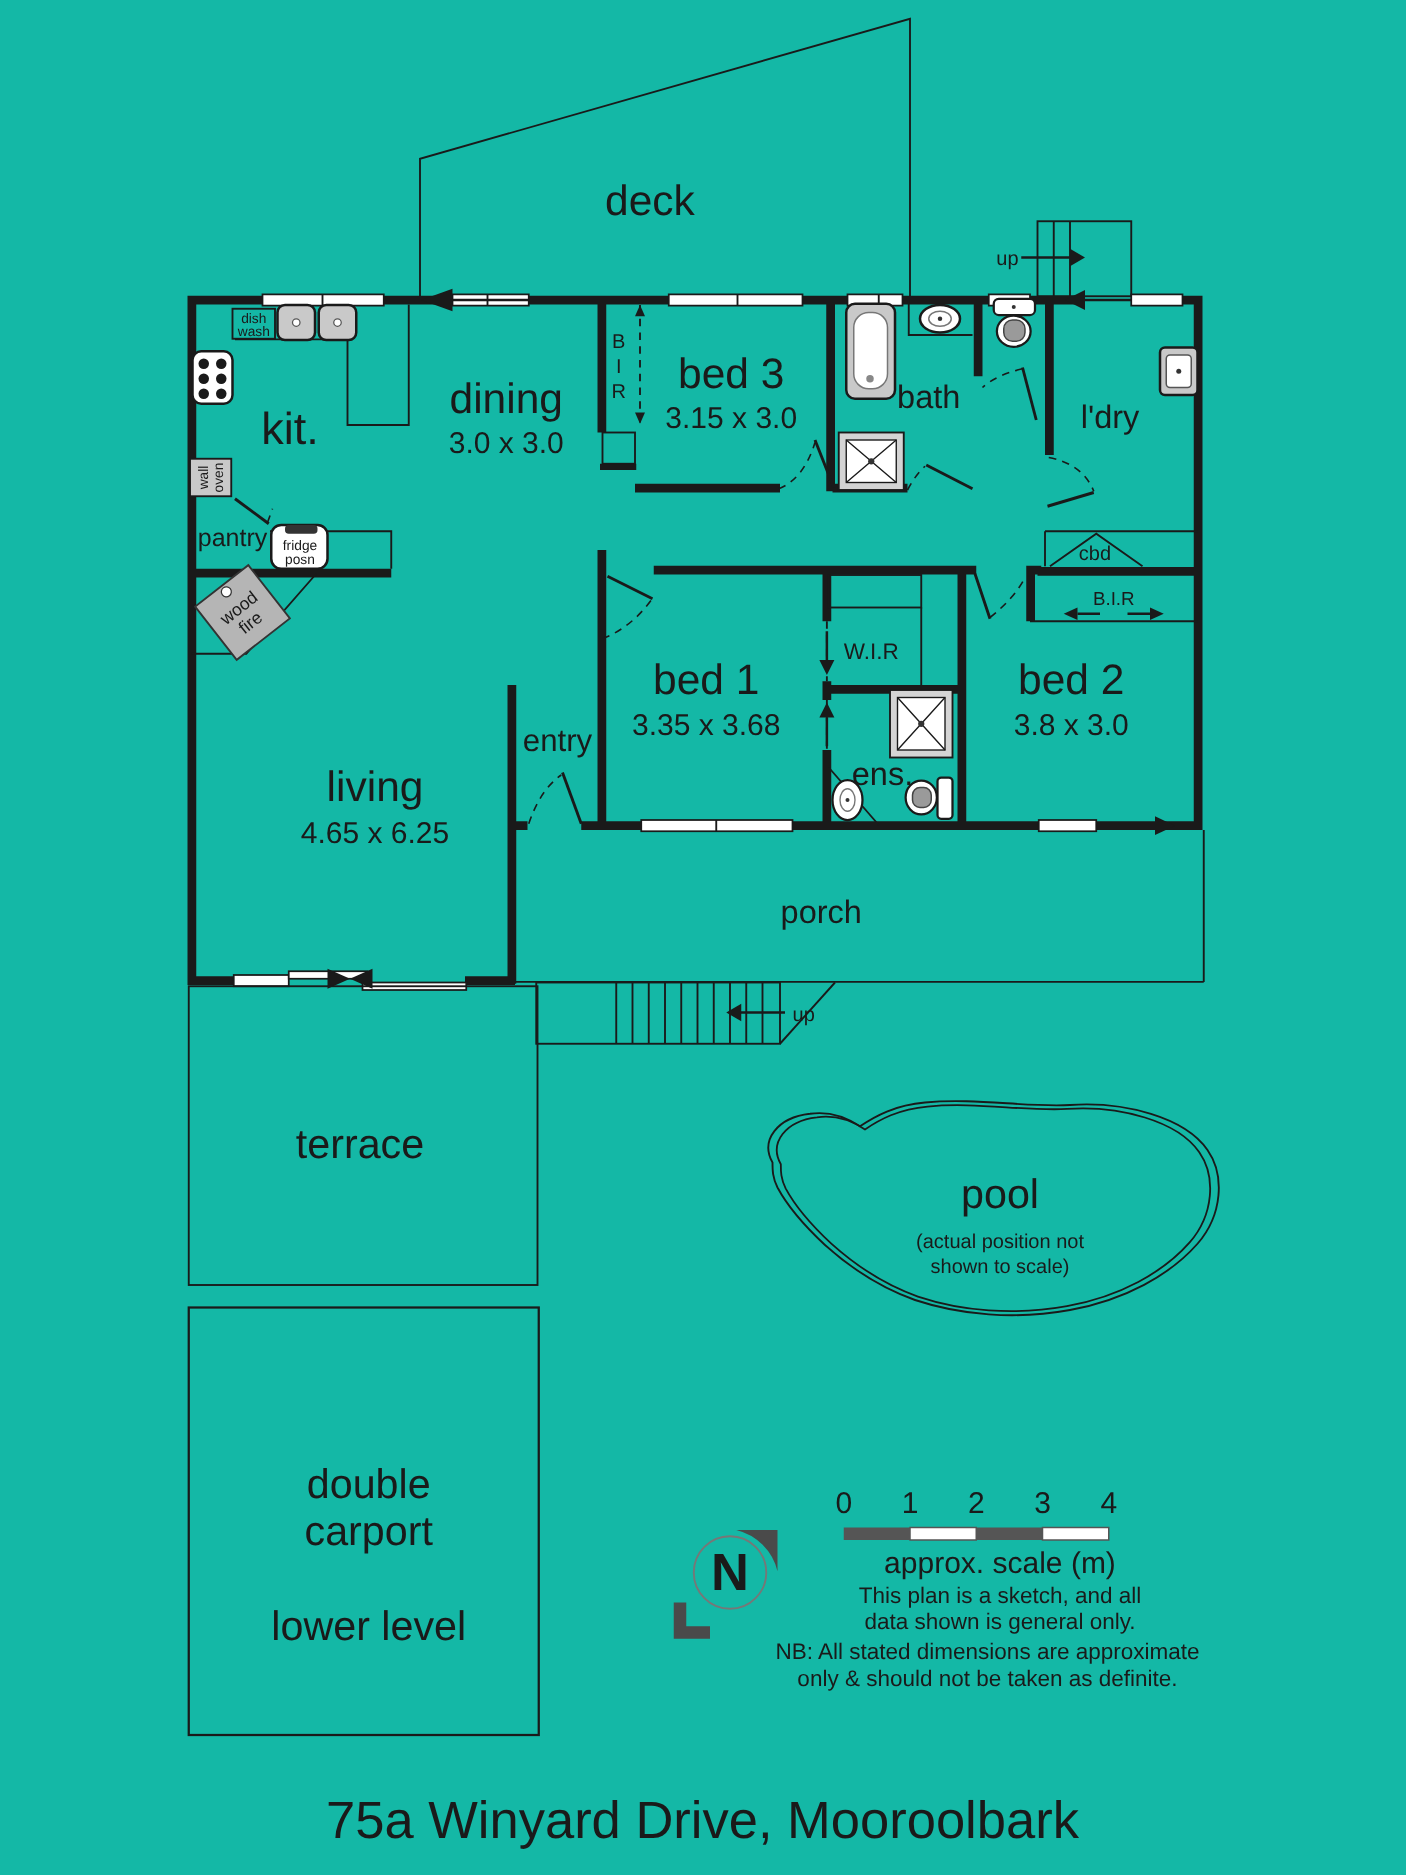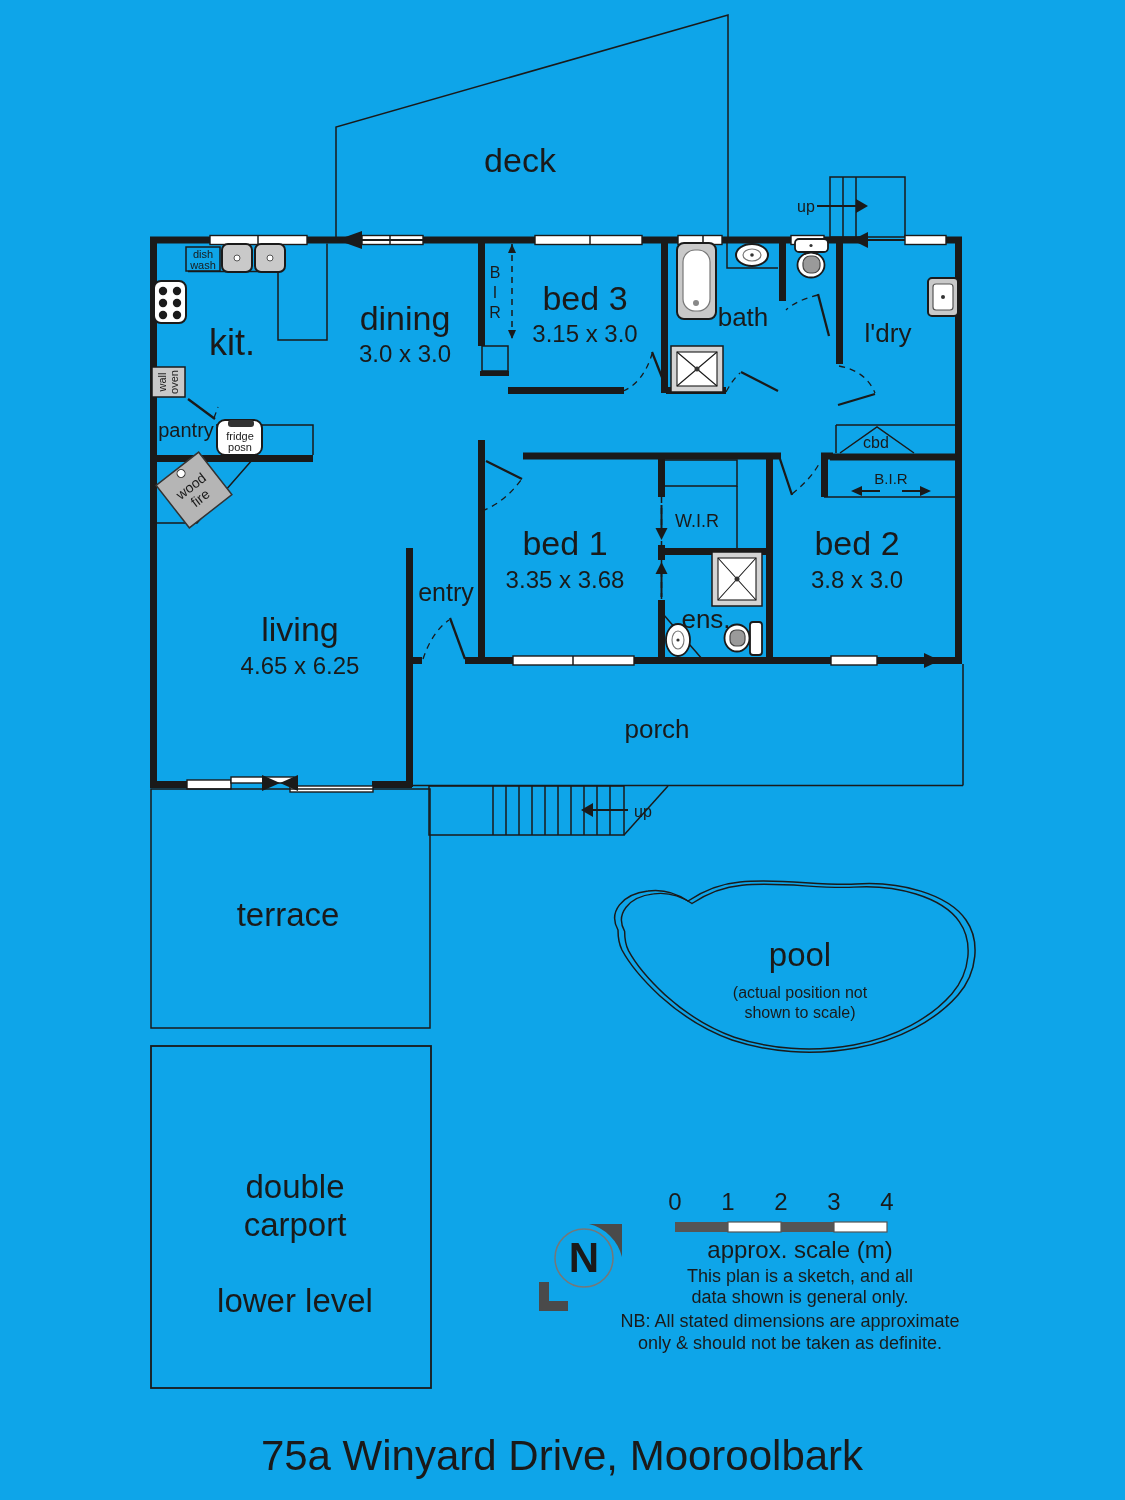--- a/index.html
+++ b/index.html
@@ -1,16 +1,16 @@
 <!DOCTYPE html>
 <html><head>
 <meta charset="utf-8">
 <style>
   html,body{margin:0;padding:0;background:#fff;}
-  .page{position:relative;width:1125px;height:1500px;background:#0ea5e9;overflow:hidden;
+  .page{position:relative;width:1125px;height:1500px;background:#14b8a6;overflow:hidden;
         font-family:"Liberation Sans", sans-serif;}
   svg text{font-family:"Liberation Sans", sans-serif;fill:#1a1a1a;}
   .room-lbl{font-size:34px;}
   .dim-lbl{font-size:24px;}
   .mid-lbl{font-size:26px;}
   .sm-lbl{font-size:16px;}
   .tiny-lbl{font-size:11px;}
   .wall{stroke:#1a1a1a;stroke-width:7;fill:none;}
   .thin{stroke:#1a1a1a;stroke-width:1.5;fill:none;}
   .leaf{stroke:#1a1a1a;stroke-width:2.3;fill:none;}

